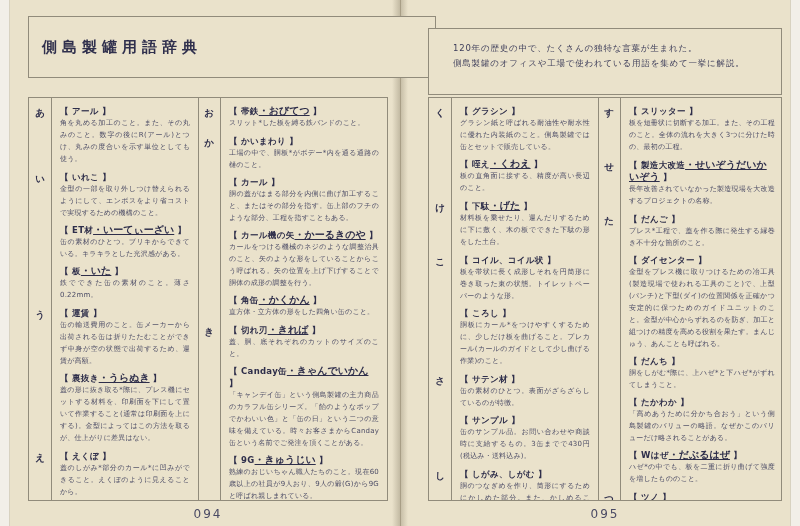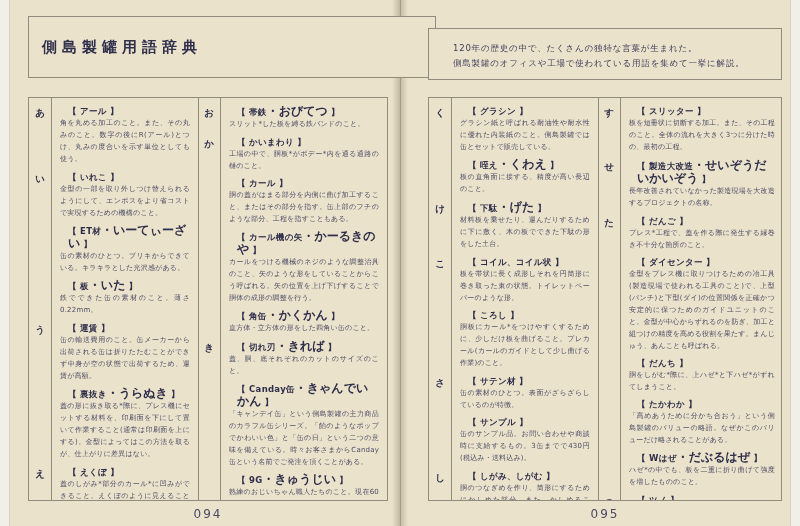--- a/index.html
+++ b/index.html
@@ -13,35 +13,35 @@
   .edge.left{left:0;border-right:1px solid #d8d2c0;}
   .edge.right{right:0;border-left:1px solid #d8d2c0;}
   .spine{position:absolute;top:0;bottom:0;left:392px;width:16px;
     background:linear-gradient(90deg,rgba(104,94,70,0) 0%,rgba(104,94,70,0.30) 50%,rgba(104,94,70,0) 100%);}
   .spine-line{position:absolute;top:0;bottom:0;left:400px;width:1px;background:#a89e86;}
 
   .box{position:absolute;border:1px solid #918b7b;box-sizing:border-box;background:#eae2cb;}
   #title-box{left:28px;top:16px;width:408px;height:62px;}
   #page-title{position:absolute;left:13px;top:21px;font-size:15px;font-weight:bold;
     letter-spacing:5px;color:#30304d;white-space:nowrap;}
-  #header-box{left:428px;top:28px;width:354px;height:52px;}
+  #header-box{left:428px;top:28px;width:354px;height:67px;}
   .header-line{margin:0 0 0 0;padding:0 10px 0 24px;font-size:8.5px;letter-spacing:0.8px;
     color:#3d3d5a;line-height:15px;}
   .header-line.first{padding-top:12px;}
 
   #left-content{left:28px;top:97px;width:360px;height:404px;}
   #right-content{left:428px;top:97px;width:354px;height:404px;}
   .vline{position:absolute;top:0;bottom:0;width:1px;background:#918b7b;}
   .colwrap{position:absolute;top:0;bottom:0;overflow:hidden;box-sizing:border-box;padding-top:6px;}
   .group{display:flex;align-items:flex-start;}
   .kana{flex:0 0 22px;text-align:center;font-size:9.5px;font-weight:bold;color:#30304d;padding-top:3px;}
   .entries{flex:1;padding:1px 8px 0 9px;min-width:0;}
   .entry{margin-bottom:5px;}
-  .entry-head{font-size:8.5px;font-weight:bold;color:#2e2e4a;line-height:12px;letter-spacing:0.3px;margin-left:8px;}
-  .reading{font-size:12px;font-weight:bold;letter-spacing:0;}
+  .entry-head{font-size:8.5px;font-weight:bold;color:#2e2e4a;line-height:12px;letter-spacing:0.3px;}
+  .reading{font-size:10px;font-weight:bold;letter-spacing:0;text-decoration:underline;}
   .entry-body{font-size:7px;line-height:12px;color:#4c4c66;text-align:justify;letter-spacing:0.2px;}
   .illus{display:block;margin:3px auto 0 auto;}
   .pagenum{position:absolute;top:507px;font-size:12px;letter-spacing:2px;color:#4a4a64;text-align:center;}
   #page-num-left{left:28px;width:360px;}
   #page-num-right{left:428px;width:354px;}
 </style>
 </head>
 <body>
 
 <div class="canvas">

